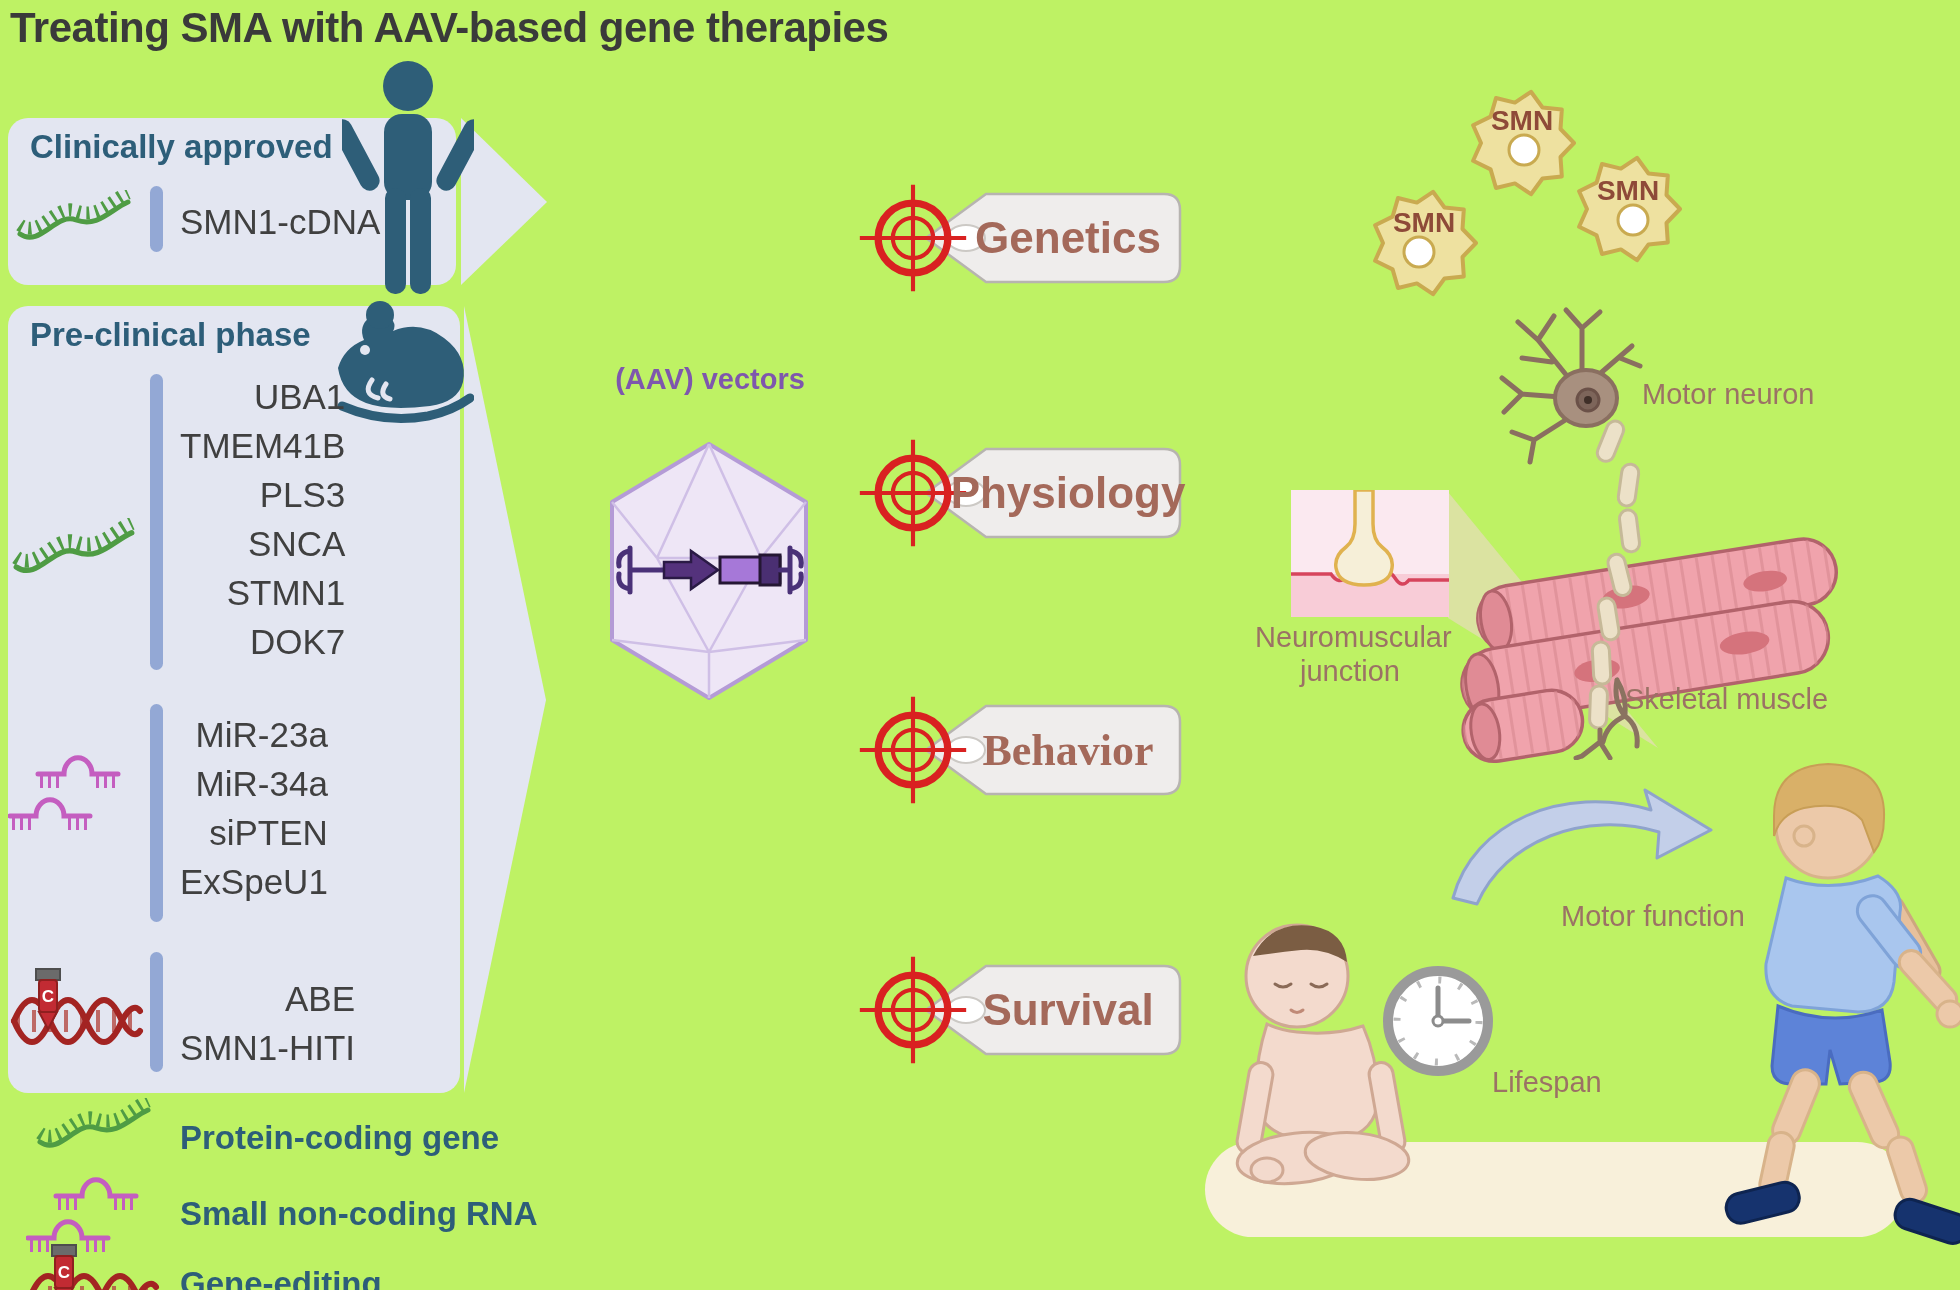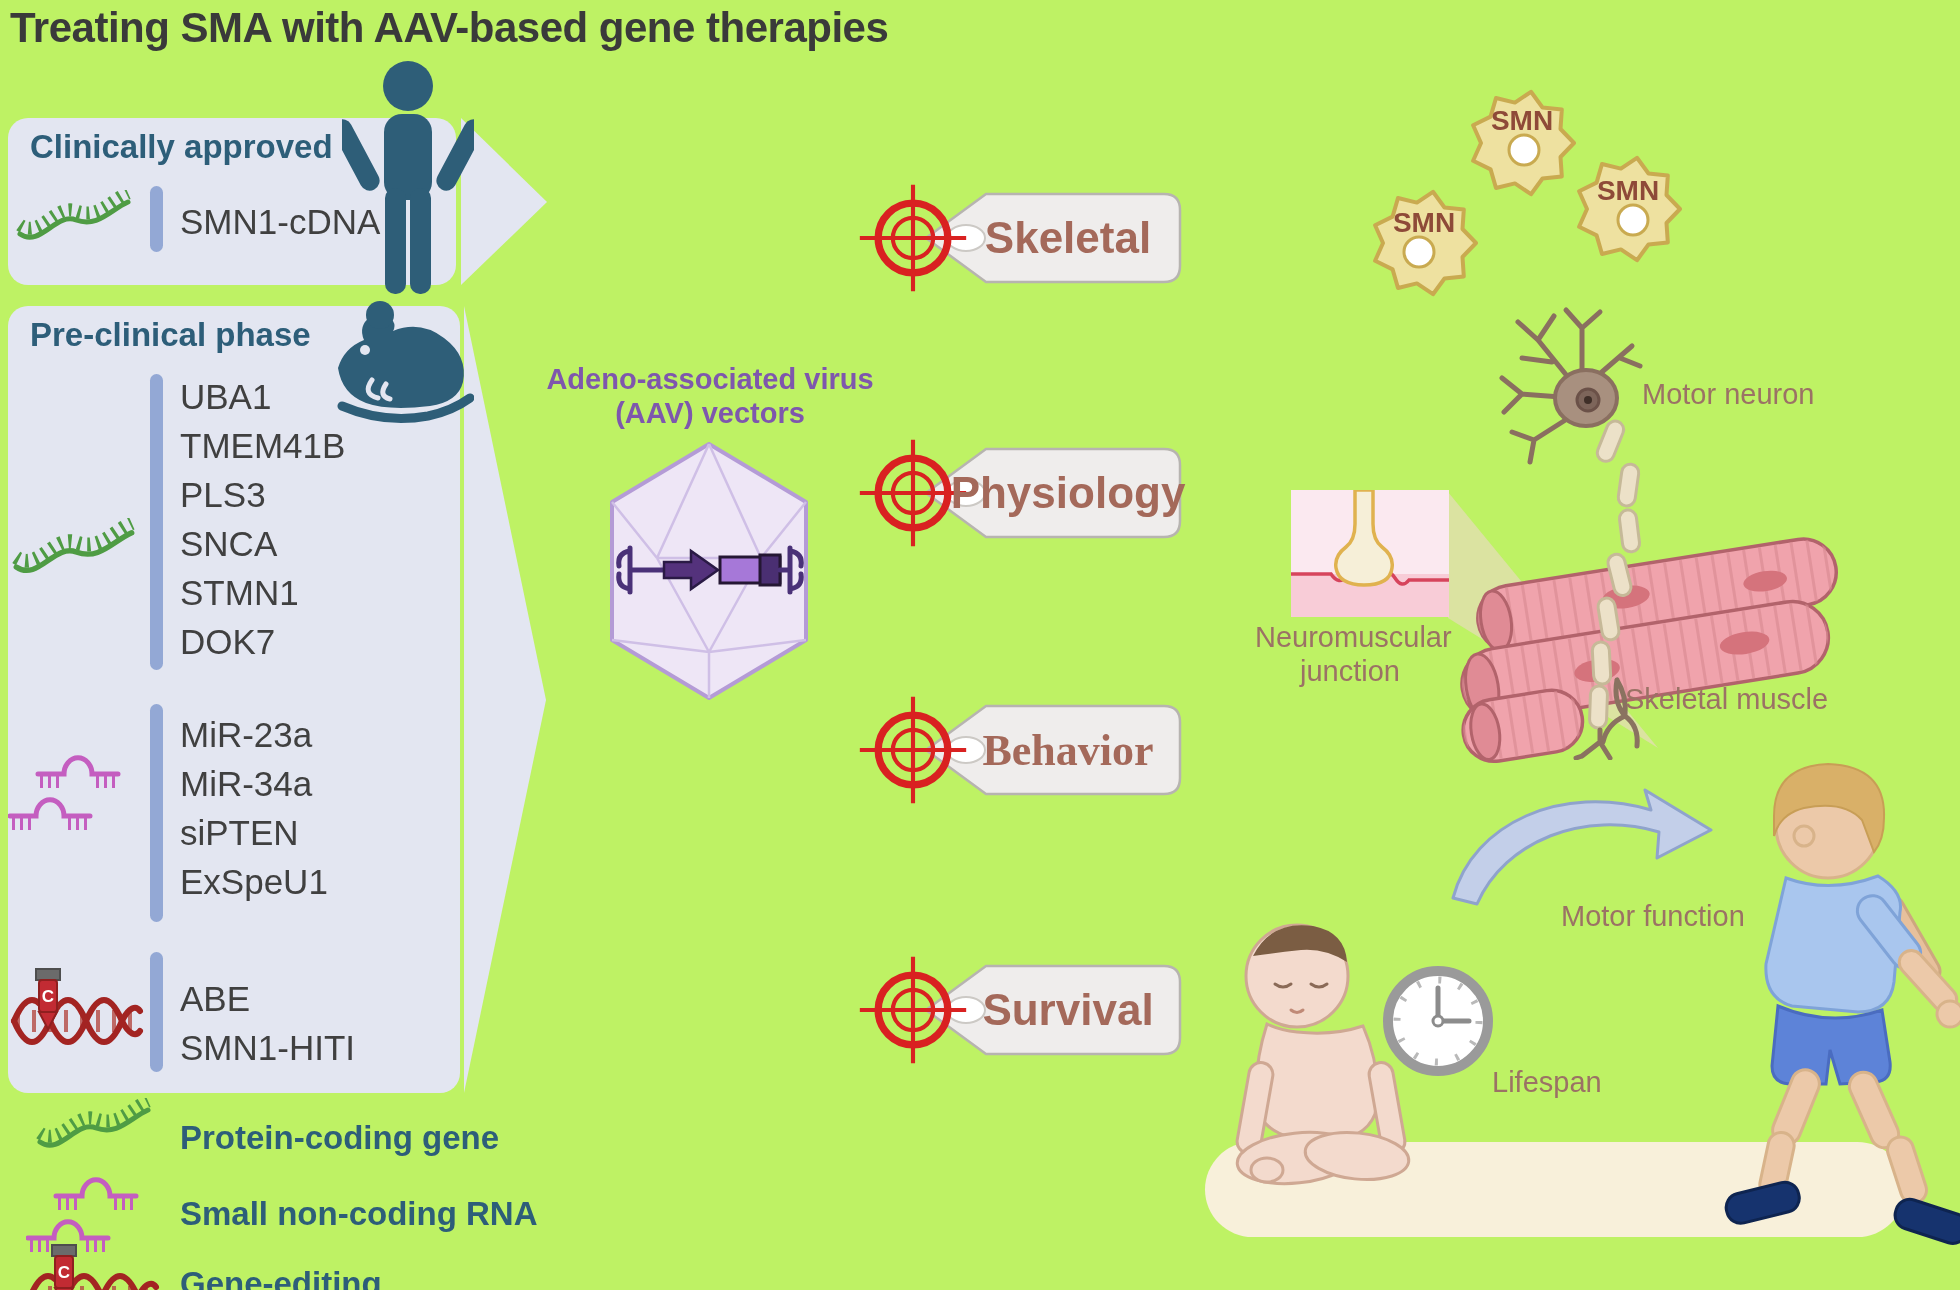--- a/index.html
+++ b/index.html
@@ -4,21 +4,21 @@
 <style>
   html,body{margin:0;padding:0;background:#fff;}
   #canvas{position:relative;width:1960px;height:1290px;background:#bef264;overflow:hidden;
           font-family:"Liberation Sans",sans-serif;}
   .abs{position:absolute;}
   .title{left:10px;top:4px;font-size:42px;font-weight:700;color:#3a3a3a;letter-spacing:-.5px;}
   .panel{background:#e3e6f1;border-radius:20px;}
   .tri{width:0;height:0;}
   .heading{font-size:33px;font-weight:700;color:#2d5e79;}
   .listcol{font-size:35px;color:#404040;}
-  .listcol div{height:49px;line-height:49px;}
+  .listcol div{height:49px;line-height:49px;text-align:right;}
   .bar{background:#93a8d5;border-radius:7px;width:13px;}
   .aavlabel{width:340px;text-align:center;font-size:29px;line-height:34px;font-weight:700;color:#7e57ad;}
   .tagwrap{width:340px;height:116px;}
   .tagtext{left:100px;top:0;width:220px;height:116px;display:flex;align-items:center;justify-content:center;
            font-size:44px;font-weight:700;color:#a4695a;}
   .brownlab{font-size:29px;color:#9b7265;}
   .legend-label{font-size:33px;font-weight:700;color:#2d5e79;margin-top:9px;}
   .nmjpanel{background:#fbe9f0;}
   .floor{background:#f8f0da;border-radius:60px;}
   svg{display:block;}
@@ -134,21 +134,20 @@
     <g>
       <rect x="28" y="0" width="24" height="11" fill="#6b6b6b" stroke="#4e4e4e" stroke-width="2"></rect>
       <rect x="31" y="11" width="18" height="32" rx="3" fill="#c22b33" stroke="#8f1f1f" stroke-width="2"></rect>
       <polygon points="31,43 49,43 40,60" fill="#c22b33" stroke="#8f1f1f" stroke-width="2"></polygon>
       <text x="40" y="33" font-size="17" font-weight="700" fill="#ffffff" text-anchor="middle">C</text>
     </g>
   </svg>
   <div class="abs legend-label" style="left:180px;top:1256px;">Gene-editing</div>
 
   <div class="abs aavlabel" style="left:540px;top:362px;">
-    <div>Adeno-associated virus</div>
     <div>(AAV) vectors</div>
   </div>
 
   <svg class="abs" style="left:594px;top:438px;" width="230" height="268" viewBox="0 0 230 268">
     <polygon points="115,6 212,64 212,202 115,260 18,202 18,64" fill="#eee6f6" stroke="#b49bd6" stroke-width="4" stroke-linejoin="round"></polygon>
     <g stroke="#cfbfe6" stroke-width="2.5" fill="none">
       <path d="M115,6 L63,120 M115,6 L167,120 M18,64 L63,120 M212,64 L167,120 M63,120 L167,120"></path>
       <path d="M63,120 L115,214 M167,120 L115,214 M18,202 L115,214 M212,202 L115,214 M115,214 L115,260"></path>
     </g>
     <g>
@@ -165,21 +164,21 @@
       <path d="M6,52 L66,8 H244 Q260,8 260,24 V80 Q260,96 244,96 H66 Z" fill="#efedec" stroke="#b7b4b0" stroke-width="2.5"></path>
       <ellipse cx="46" cy="52" rx="19" ry="13" fill="#ffffff" stroke="#ccc9c5" stroke-width="2"></ellipse>
     </svg>
     <svg class="abs" style="left:0;top:3px;" width="110" height="110" viewBox="0 0 120 120">
       <g stroke="#d92121" fill="none">
         <circle cx="60" cy="60" r="38" stroke-width="8"></circle>
         <circle cx="60" cy="60" r="22" stroke-width="4.5"></circle>
         <path d="M60,2 V118 M2,60 H118" stroke-width="4.5"></path>
       </g>
     </svg>
-    <div class="abs tagtext">Skeletal</div>
+    <div class="abs tagtext">Genetics</div>
   </div>
 
   <div class="abs tagwrap" style="left:858px;top:435px;">
     <svg class="abs" style="left:62px;top:6px;" width="268" height="104" viewBox="0 0 268 104">
       <path d="M6,52 L66,8 H244 Q260,8 260,24 V80 Q260,96 244,96 H66 Z" fill="#efedec" stroke="#b7b4b0" stroke-width="2.5"></path>
       <ellipse cx="46" cy="52" rx="19" ry="13" fill="#ffffff" stroke="#ccc9c5" stroke-width="2"></ellipse>
     </svg>
     <svg class="abs" style="left:0;top:3px;" width="110" height="110" viewBox="0 0 120 120">
       <g stroke="#d92121" fill="none">
         <circle cx="60" cy="60" r="38" stroke-width="8"></circle>

